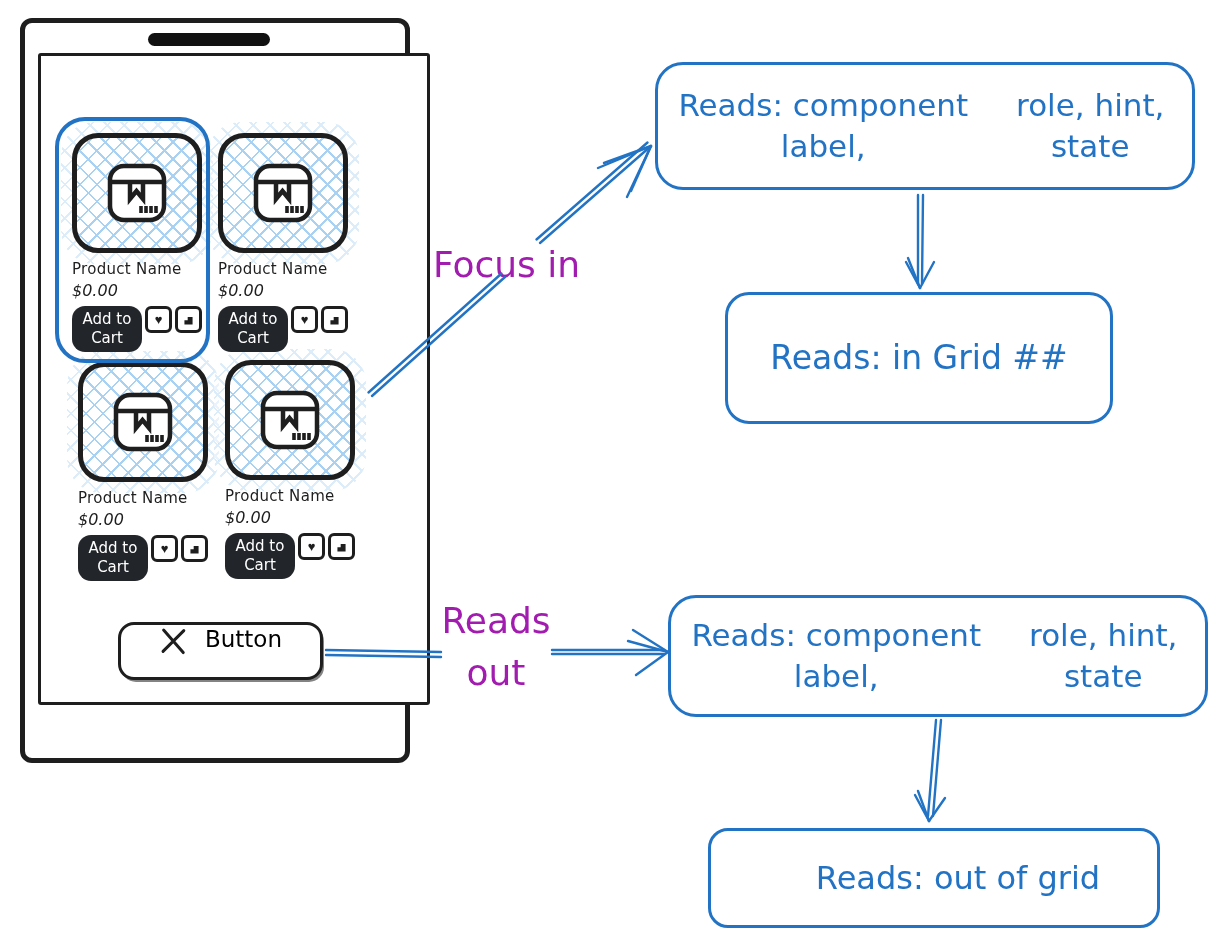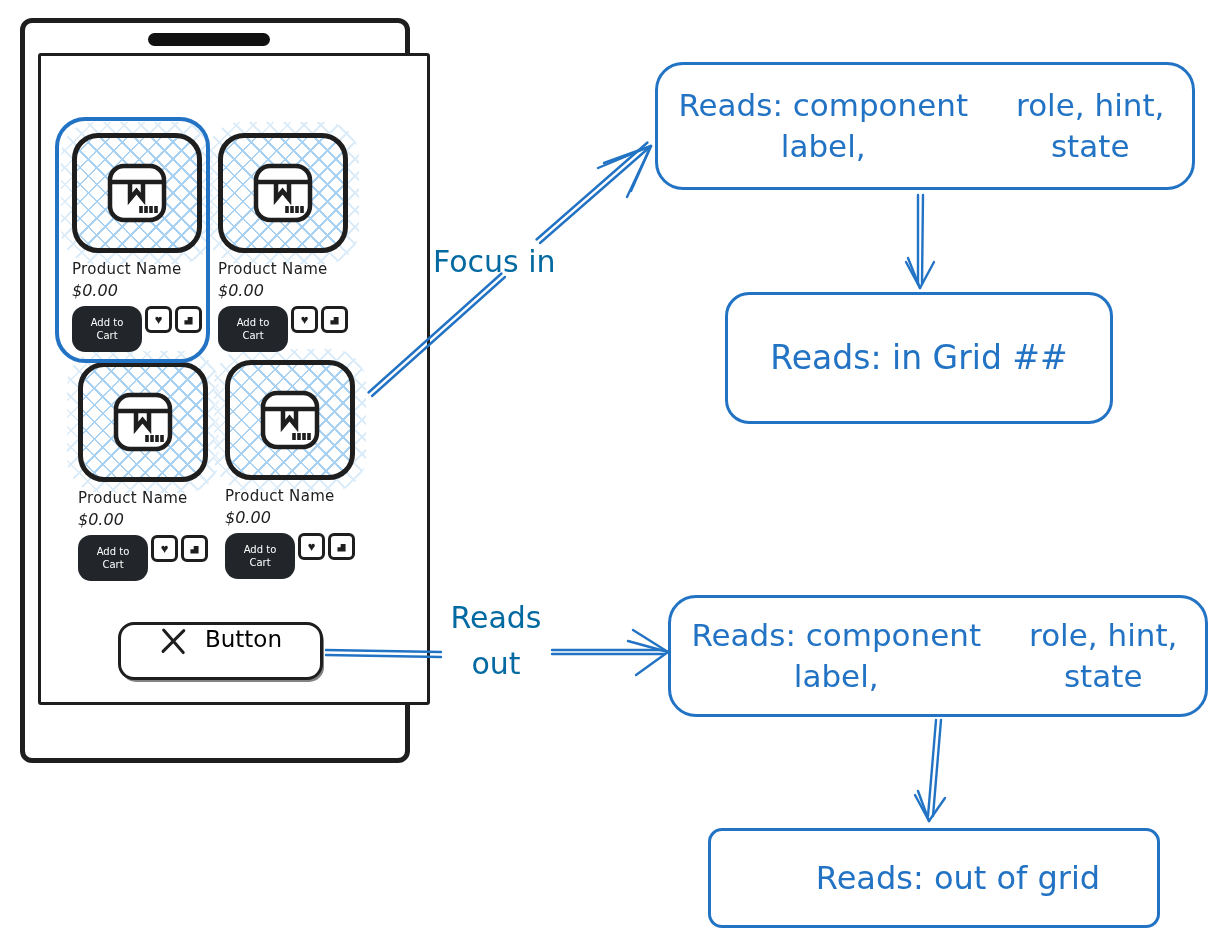--- a/index.html
+++ b/index.html
@@ -39,21 +39,21 @@
   }
   .tile{
     position:absolute;inset:0;border:5px solid #1e1e1e;border-radius:26px;
     box-sizing:border-box;z-index:1;display:flex;align-items:center;justify-content:center;
   }
   .pname{position:relative;z-index:2;font-size:15px;letter-spacing:.3px;margin-top:7px;white-space:nowrap;}
   .pprice{position:relative;z-index:2;font-size:16px;font-style:italic;margin-top:3px;}
   .cartrow{position:relative;z-index:2;display:flex;align-items:flex-start;margin-top:6px;}
   .addcart{
     width:80px;height:46px;background:#22262b;color:#fff;border:none;
-    border-radius:13px;font-size:10px;line-height:1.3;text-align:center;
+    border-radius:13px;font-size:15px;line-height:1.3;text-align:center;
     display:flex;align-items:center;justify-content:center;padding:0 8px;box-sizing:border-box;
     font-family:inherit;
   }
   .miniicons{display:flex;gap:3px;margin-left:3px;}
   .minibtn{
     width:21px;height:21px;border:3px solid #1e1e1e;border-radius:6px;background:#fff;
     display:flex;align-items:center;justify-content:center;padding:0;box-sizing:content-box;
   }
   .heart{font-size:13px;line-height:1;color:#1e1e1e;}
   
@@ -71,22 +71,22 @@
   }
   
   .readbox{
     position:absolute;border:3px solid #2273c4;border-radius:28px;background:#fff;
     box-sizing:border-box;display:flex;flex-direction:row;align-items:center;justify-content:center;
     color:#2273c4;text-align:center;line-height:1.32;
   }
   .readbox.b1{left:655px;top:62px;width:540px;height:128px;font-size:31px;}
   .readbox.b2{left:725px;top:292px;width:388px;height:132px;font-size:33px;border-radius:24px;}
   .readbox.b3{left:668px;top:595px;width:540px;height:122px;font-size:31px;}
-  .readbox.b4{left:708px;top:828px;width:452px;height:100px;font-size:32px;border-radius:14px;padding-left:48px;}
-  .flowlabel{position:absolute;color:#0369a1;font-size:30px;line-height:1.05;}
+  .readbox.b4{left:708px;top:828px;width:452px;height:100px;font-size:32px;border-radius:20px;padding-left:48px;}
+  .flowlabel{position:absolute;color:#a21caf;font-size:36px;line-height:1.05;}
   .flowlabel.fin{left:433px;top:246px;white-space:nowrap;}
   .flowlabel.fout{left:438px;top:602px;width:116px;text-align:center;}
   .flowlabel.fout .l2{display:block;margin-top:14px;}
   
   #arrows{position:absolute;left:0;top:0;width:1230px;height:945px;pointer-events:none;z-index:5;}
   #arrows path{stroke:#2273c4;stroke-width:2.4;fill:none;stroke-linecap:round;stroke-linejoin:round;}
 </style>
 </head>
 <body>
 

